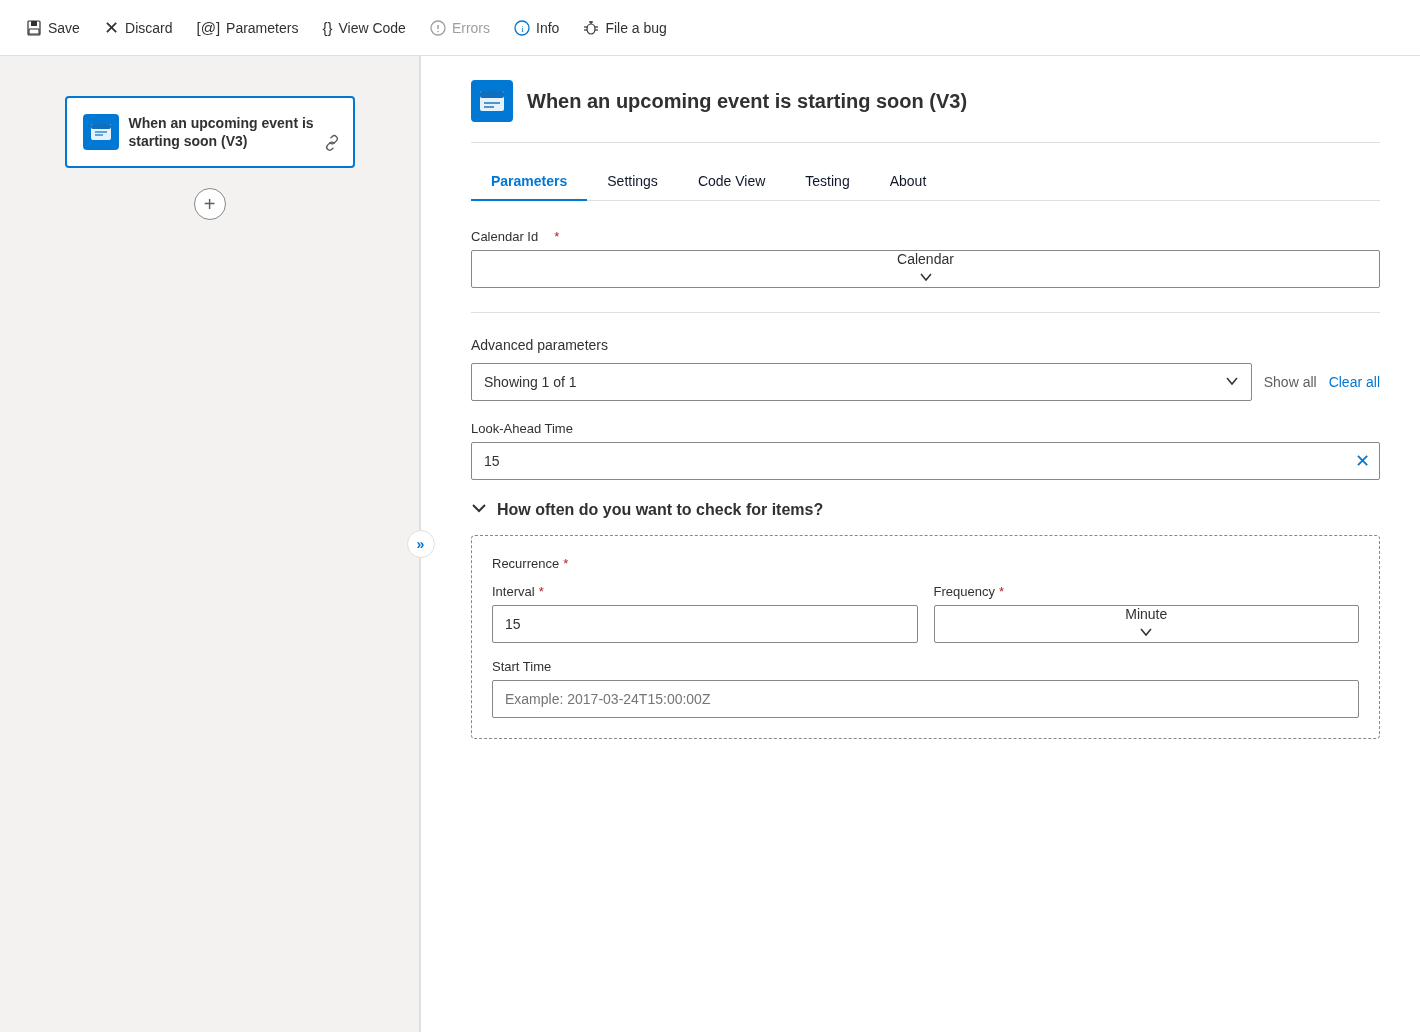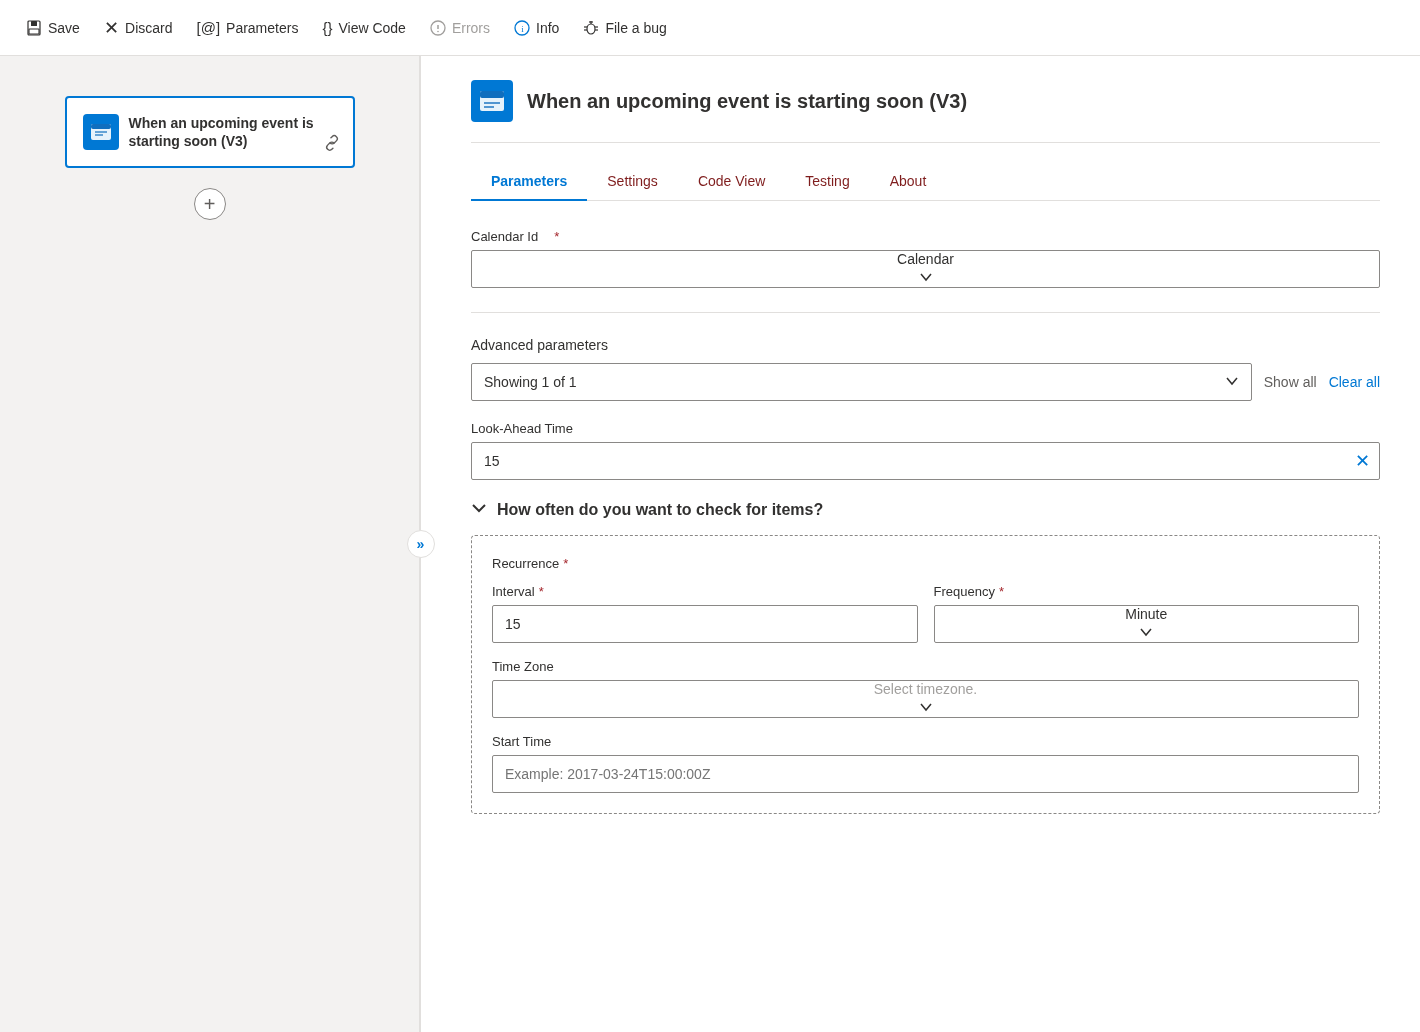--- a/index.html
+++ b/index.html
@@ -93,21 +93,21 @@
       font-size: 20px; font-weight: 600; color: #323130;
     }
 
     
     .tabs {
       display: flex; gap: 0;
       border-bottom: 1px solid #e1dfdd;
       margin-bottom: 28px;
     }
     .tab {
-      padding: 10px 20px; cursor: pointer; font-size: 14px; color: #7f1d1d;
+      padding: 10px 20px; cursor: pointer; font-size: 14px; color: #0f172a;
       border-bottom: 2px solid transparent; margin-bottom: -1px;
     }
     .tab.active {
       color: #0078d4; border-bottom: 2px solid #0078d4; font-weight: 600;
     }
 
     
     .form-group { margin-bottom: 20px; }
     .form-label {
       font-size: 13px; color: #323130; margin-bottom: 6px; display: flex; align-items: center; gap: 16px;
@@ -402,33 +402,20 @@
               <span>Minute</span>
               <span>
                 <svg width="14" height="14" viewBox="0 0 14 14">
                     <polyline points="2,4 7,10 12,4" stroke="#323130" stroke-width="1.5" fill="none"></polyline>
                   </svg>
               </span>
             </div>
           </div>
         </div>
 
-        <div class="form-group" style="margin-bottom:16px;">
-          <div class="sub-label">
-            <span>Time Zone</span>
-          </div>
-          <div class="select-field">
-            <span style="color:#a19f9d;">Select timezone.</span>
-            <span>
-              <svg width="14" height="14" viewBox="0 0 14 14">
-                  <polyline points="2,4 7,10 12,4" stroke="#323130" stroke-width="1.5" fill="none"></polyline>
-                </svg>
-            </span>
-          </div>
-        </div>
 
         <div class="form-group" style="margin-bottom:0;">
           <div class="sub-label">
             <span>Start Time</span>
           </div>
           <input type="text" class="placeholder-input" placeholder="Example: 2017-03-24T15:00:00Z" style="">
         </div>
 
       </div>
     </div>

